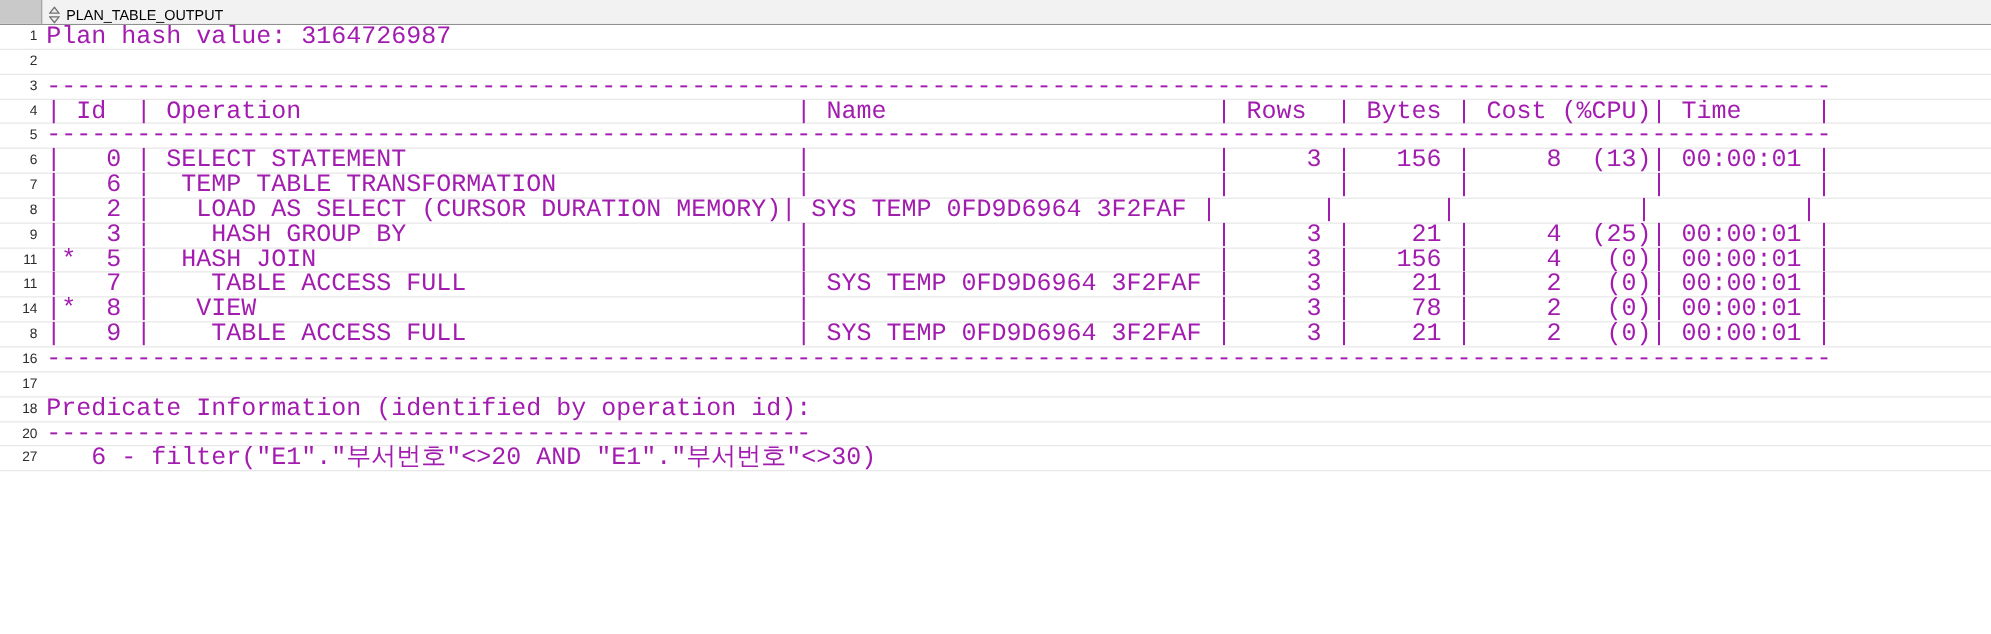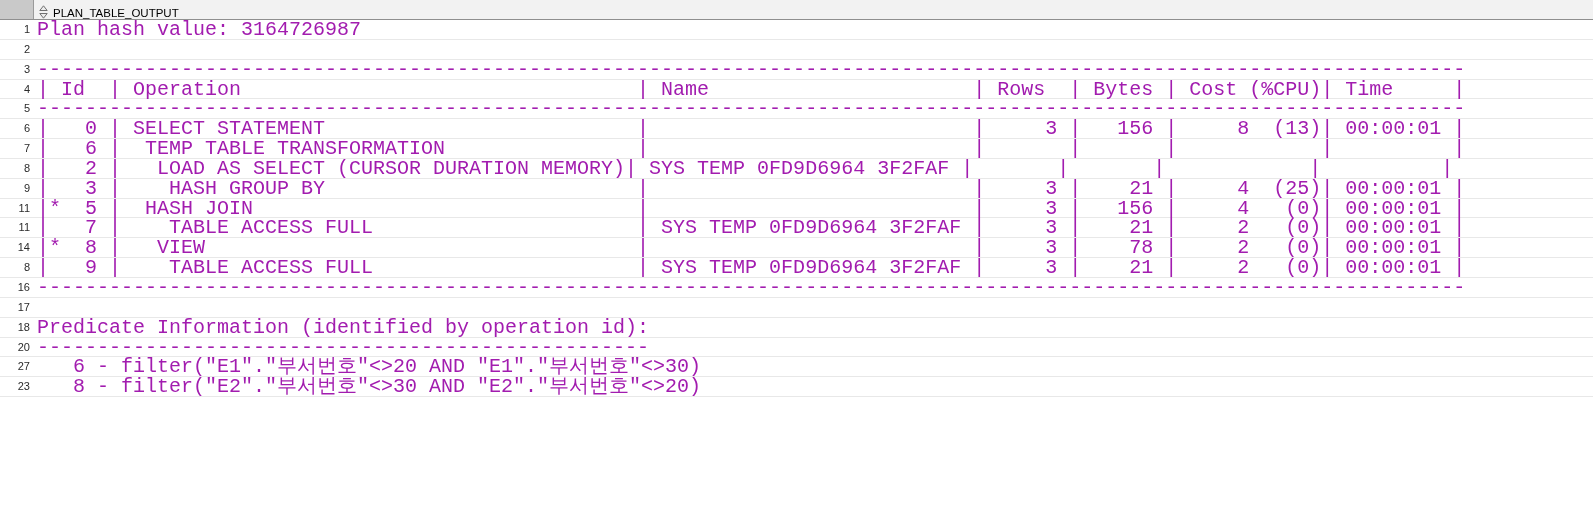--- a/index.html
+++ b/index.html
@@ -147,18 +147,14 @@
     <div class="code">Predicate Information (identified by operation id):</div>
   </div>
       <div class="row">
     <div class="gutter">20</div>
     <div class="code">---------------------------------------------------</div>
   </div>
       <div class="row">
     <div class="gutter">27</div>
     <div class="code">   6 - filter("E1"."부서번호"&lt;&gt;20 AND "E1"."부서번호"&lt;&gt;30)</div>
   </div>
-      <div class="row">
-    <div class="gutter">23</div>
-    <div class="code">   8 - filter("E2"."부서번호"&lt;&gt;30 AND "E2"."부서번호"&lt;&gt;20)</div>
-  </div>
     </div>
 </div>
 
 </body></html>

